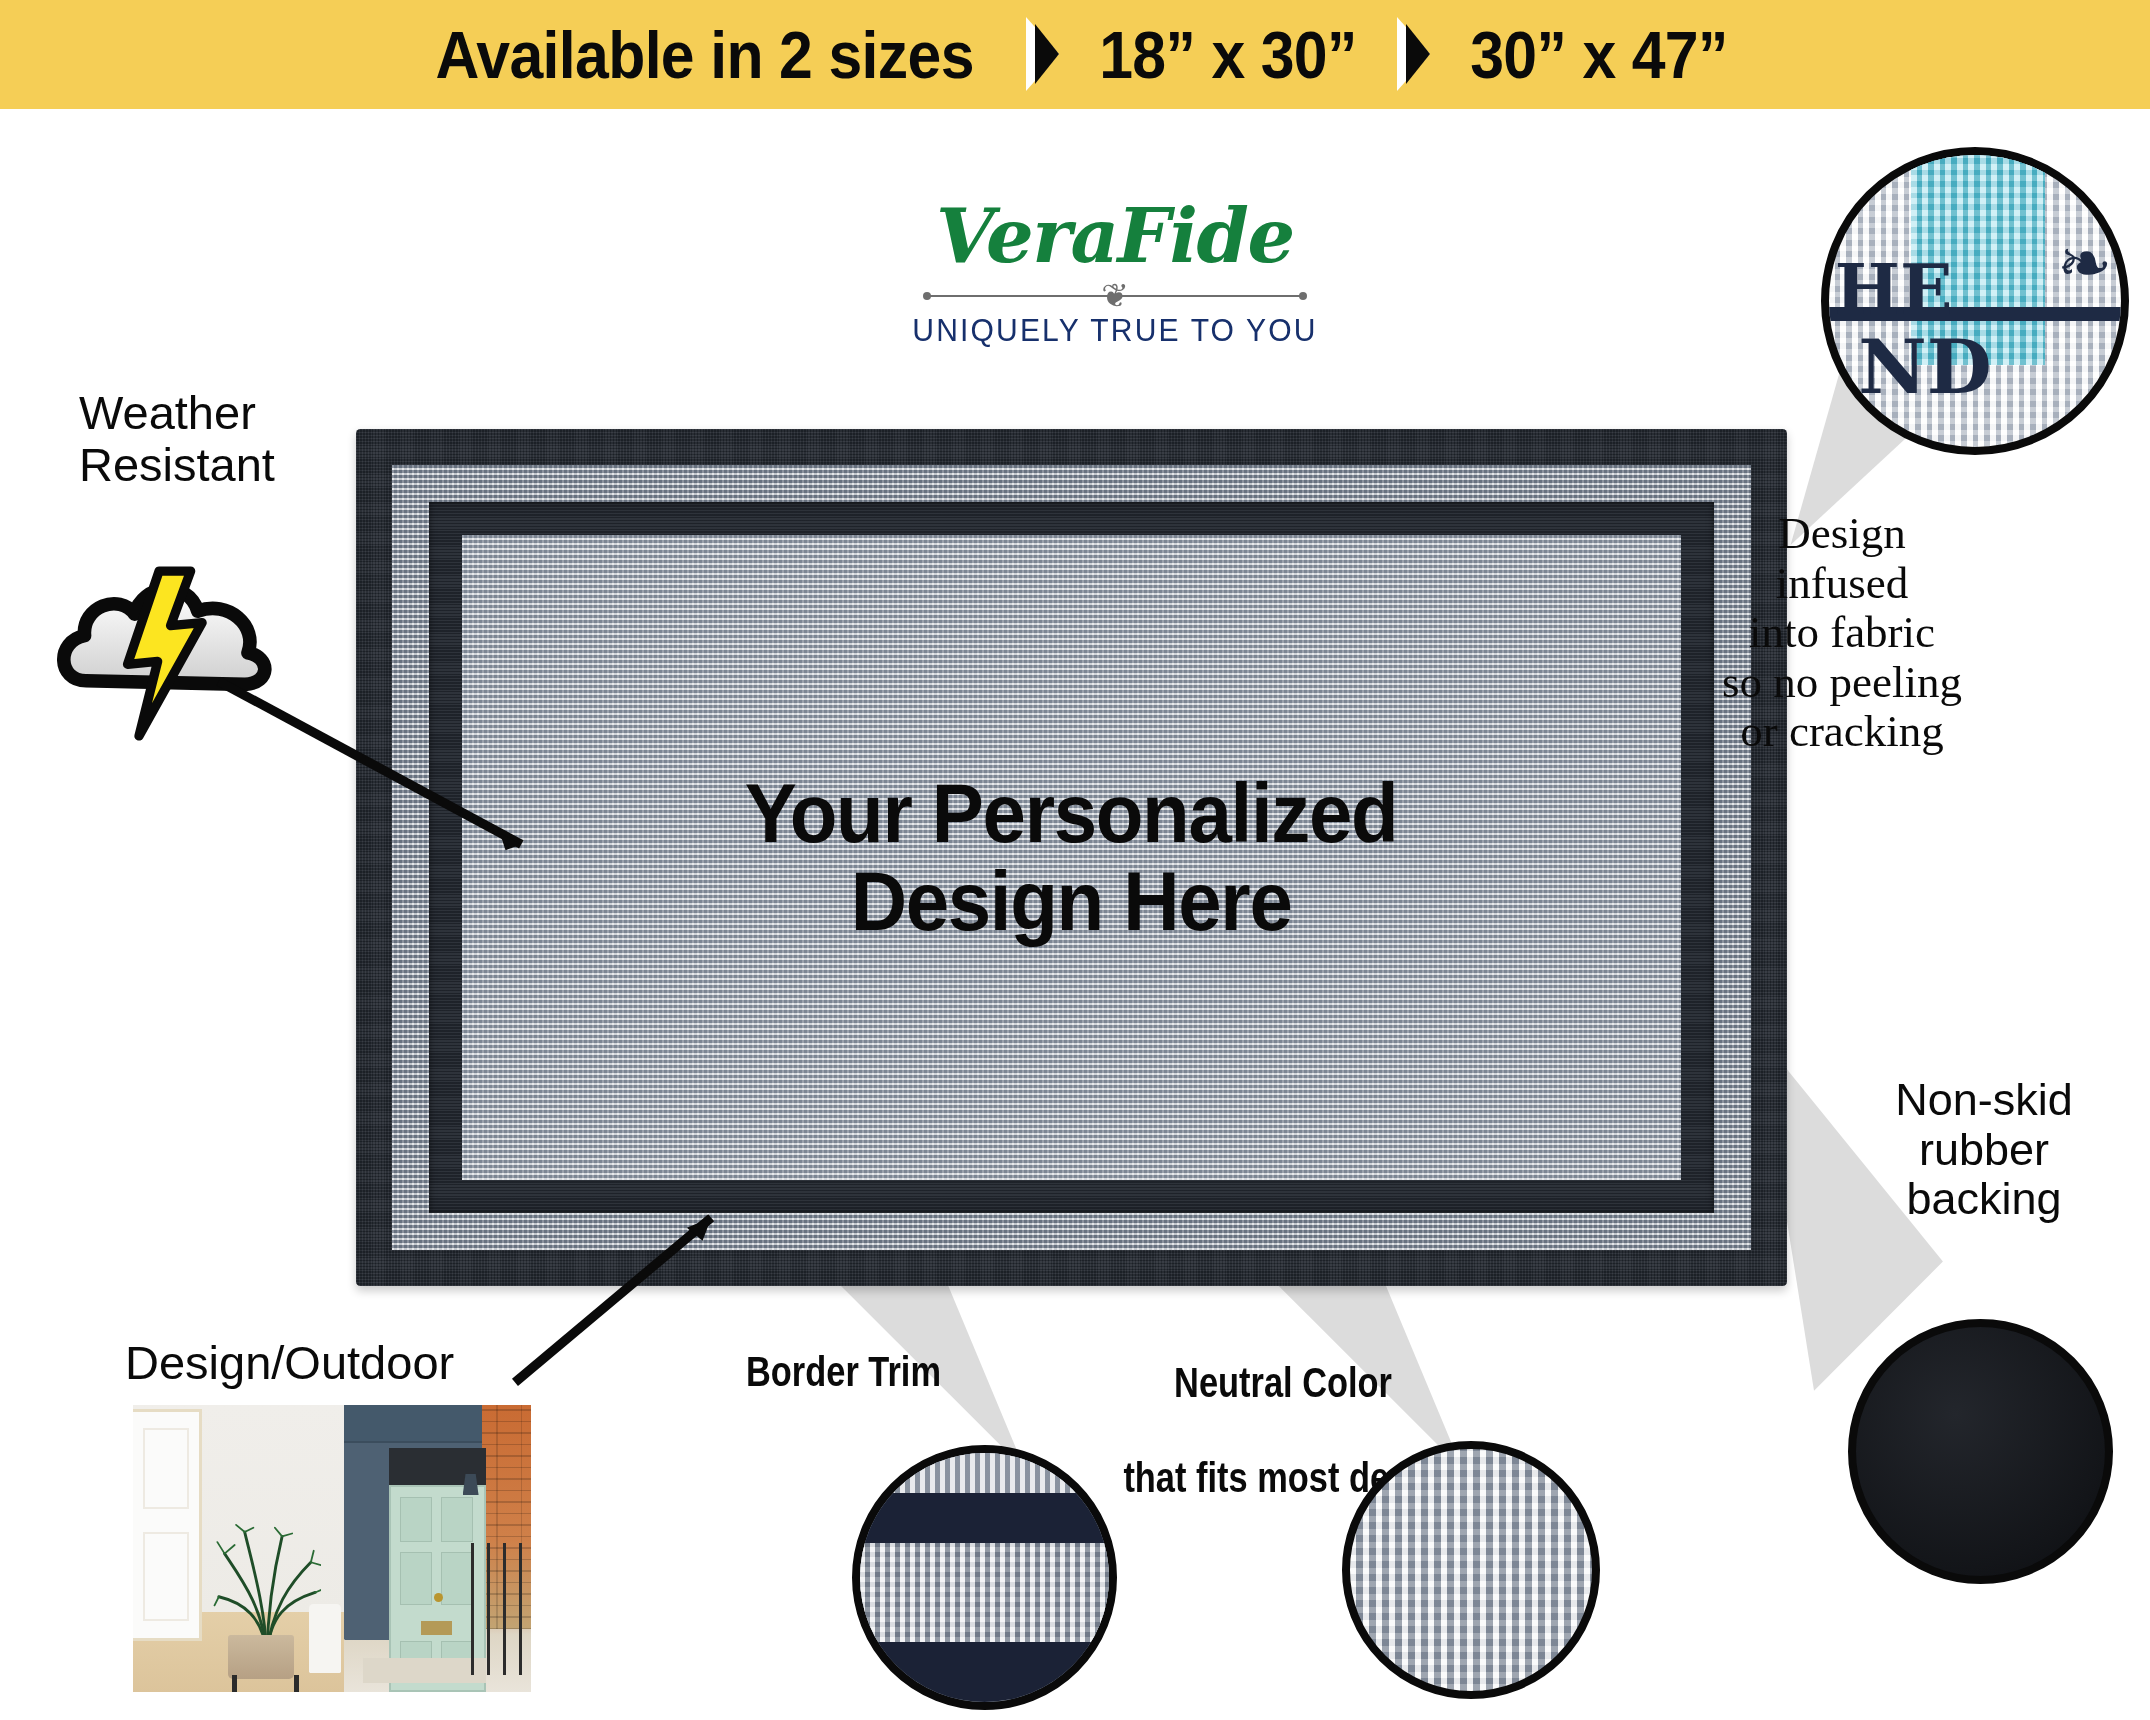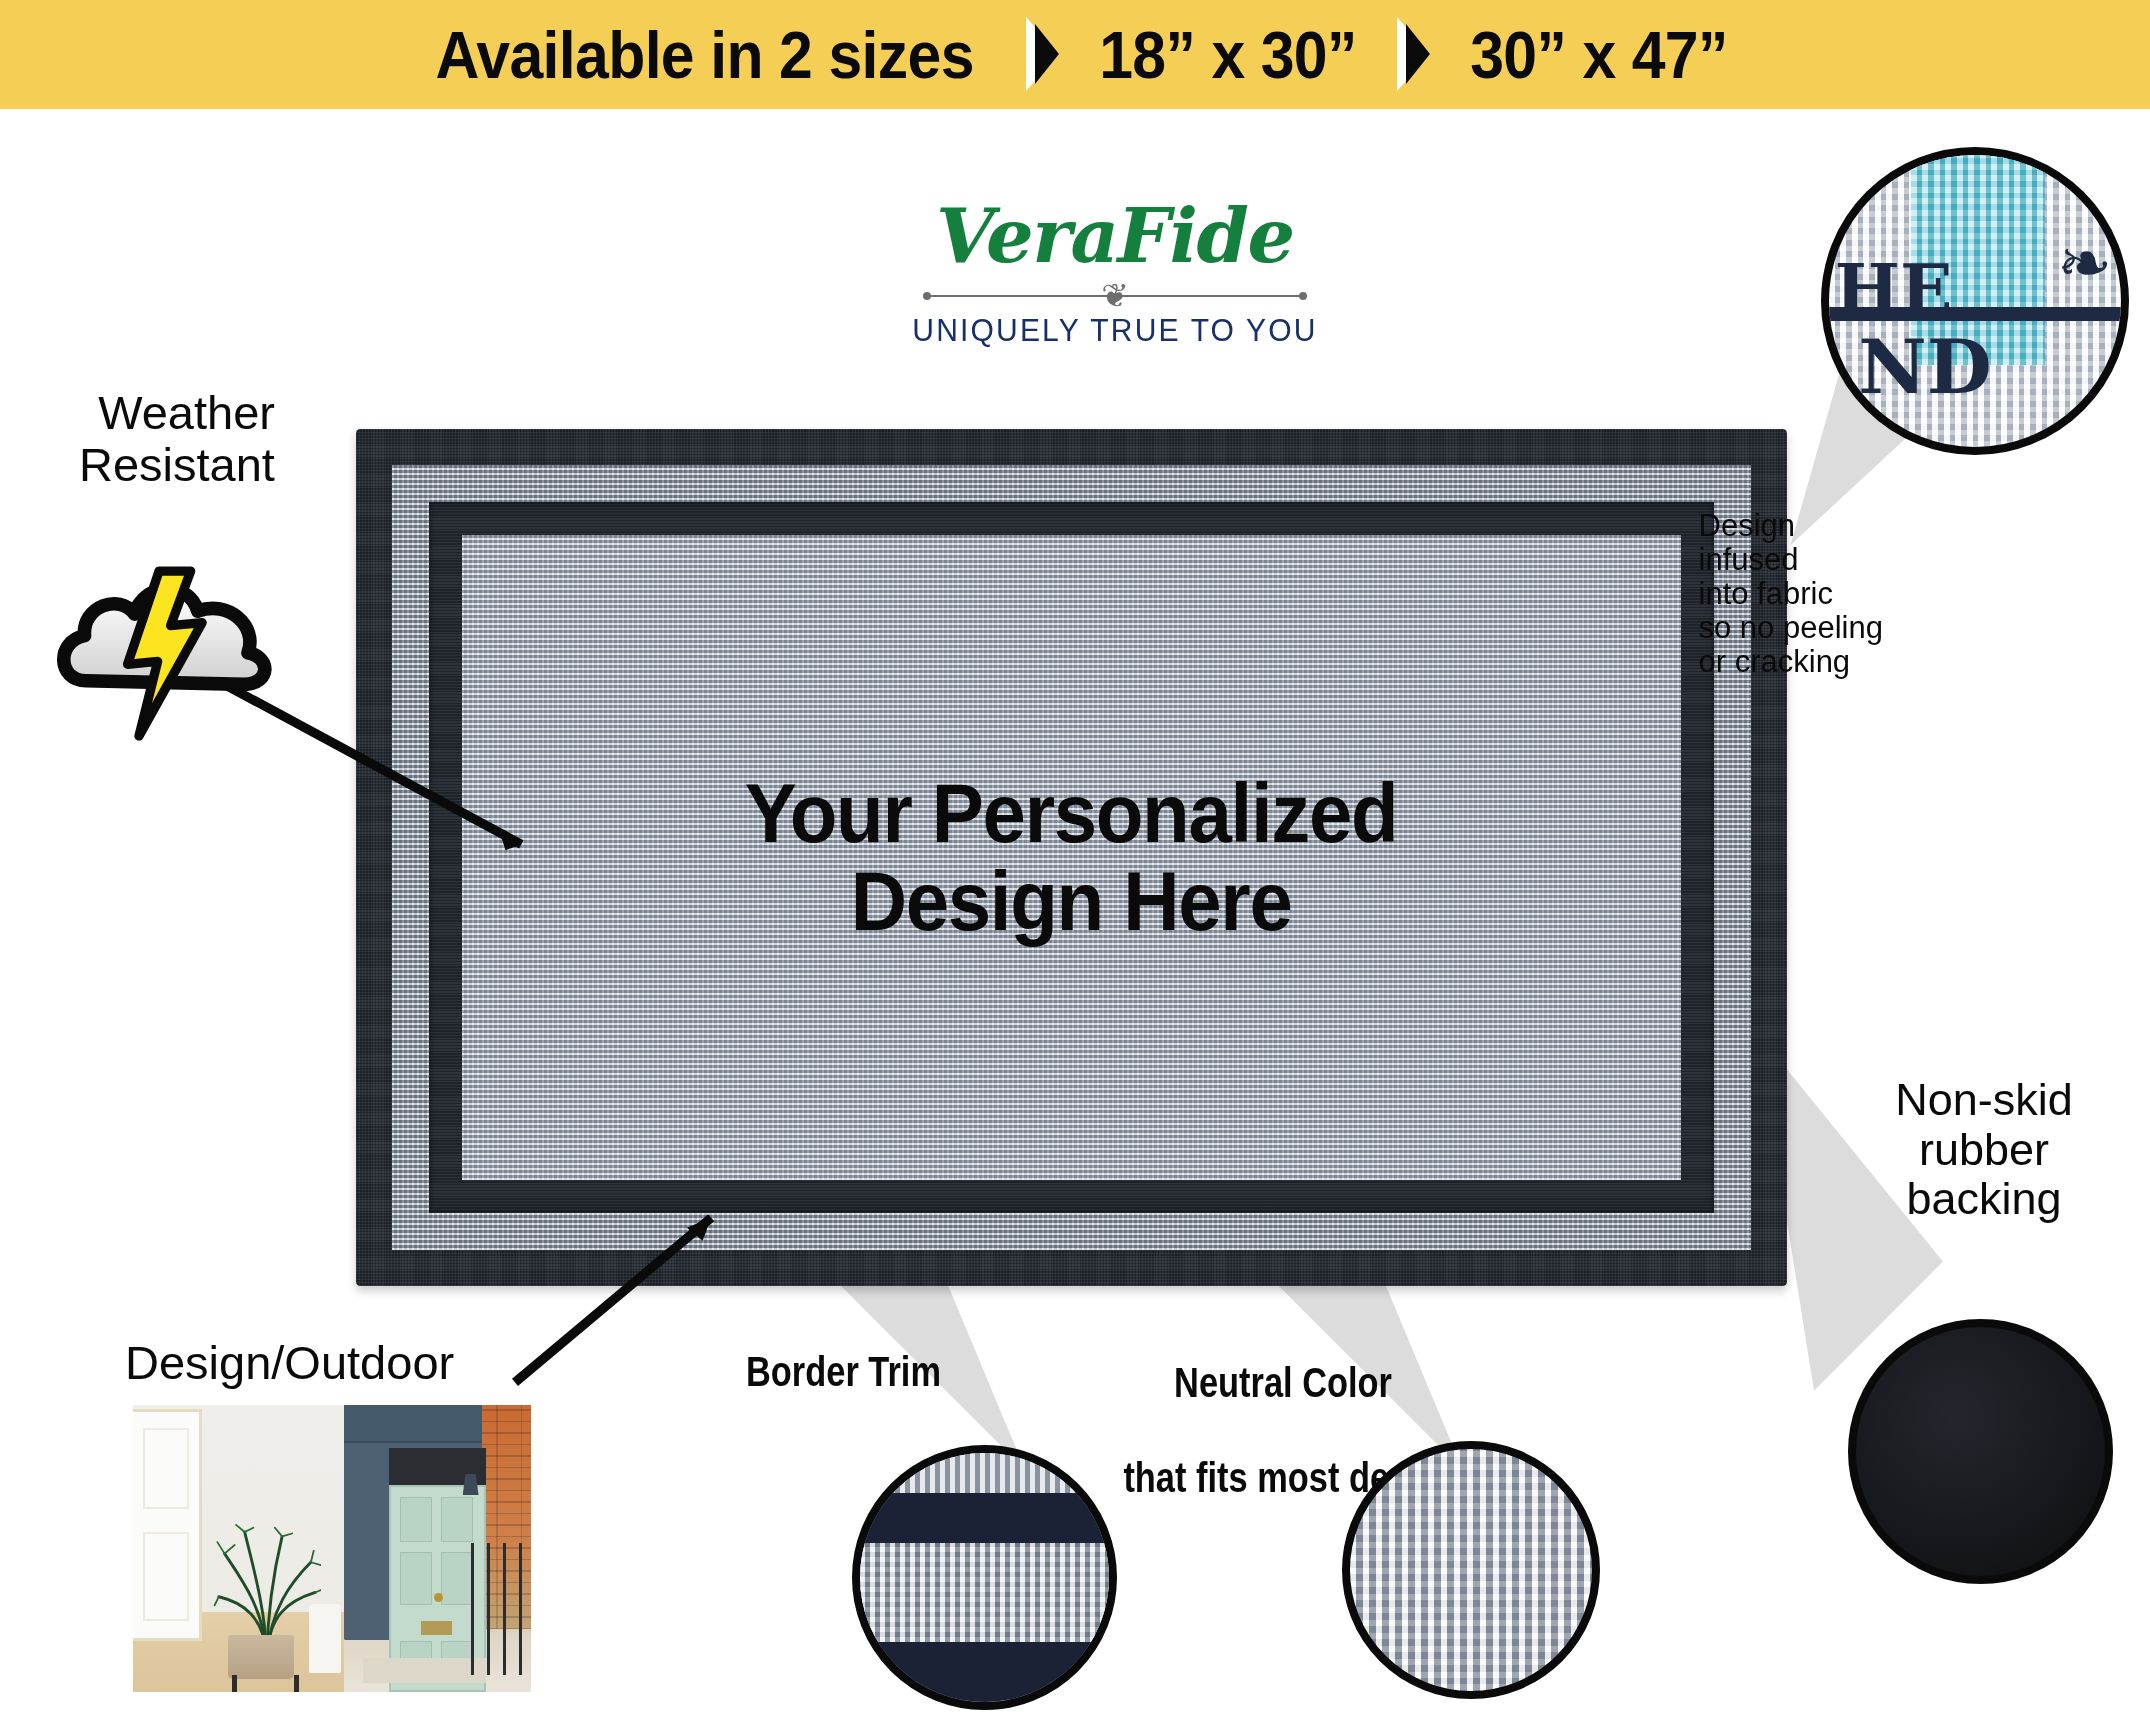--- a/index.html
+++ b/index.html
@@ -183,22 +183,22 @@
   }
 
   
   .label {
     position: absolute;
     color: #0a0a0a;
     line-height: 1.1;
     white-space: pre-line;
   }
 
-  .label-weather     { left: 79px;  top: 387px;  font-size: 47px; font-weight: normal; text-align: right; }
-  .label-design      { left: 1842px; top: 509px;  font-size: 31px; width: 287px; transform: translateX(-50%); }
+  .label-weather     { left: 79px;  top: 387px;  font-size: 47px; font-weight: normal; text-align: left; }
+  .label-design      { left: 1842px; top: 509px;  font-size: 45px; text-align: center; width: 287px; transform: translateX(-50%); font-family: Liberation Serif, serif; }
   .label-nonskid     { left: 1984px; top: 1075px; font-size: 45px; text-align: center; width: 287px; transform: translateX(-50%); }
   .label-indoor      { left: 125px;  top: 1337px; font-size: 47px; }
   .label-border      { left: 746px; top: 1348px; font-size: 43px; font-weight: bold; transform: scaleX(0.80); transform-origin: left top; }
   .label-neutral     { left: 1283px; top: 1312px; font-size: 43px; font-weight: bold; text-align: center; width: 502px; transform: translateX(-50%) scaleX(0.80); }
 
   
   .weather-icon {
     position: absolute;
     left: 50px;
     top: 541px;

